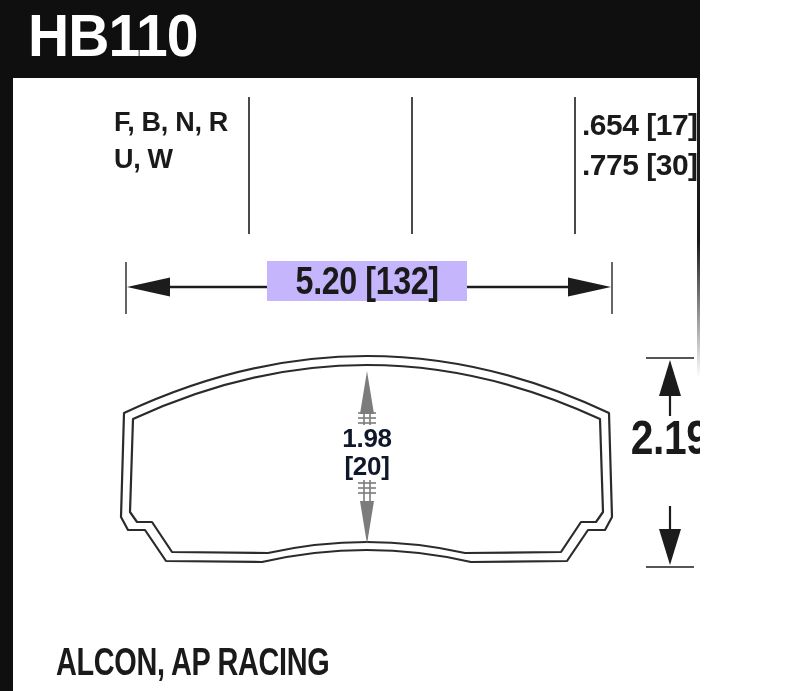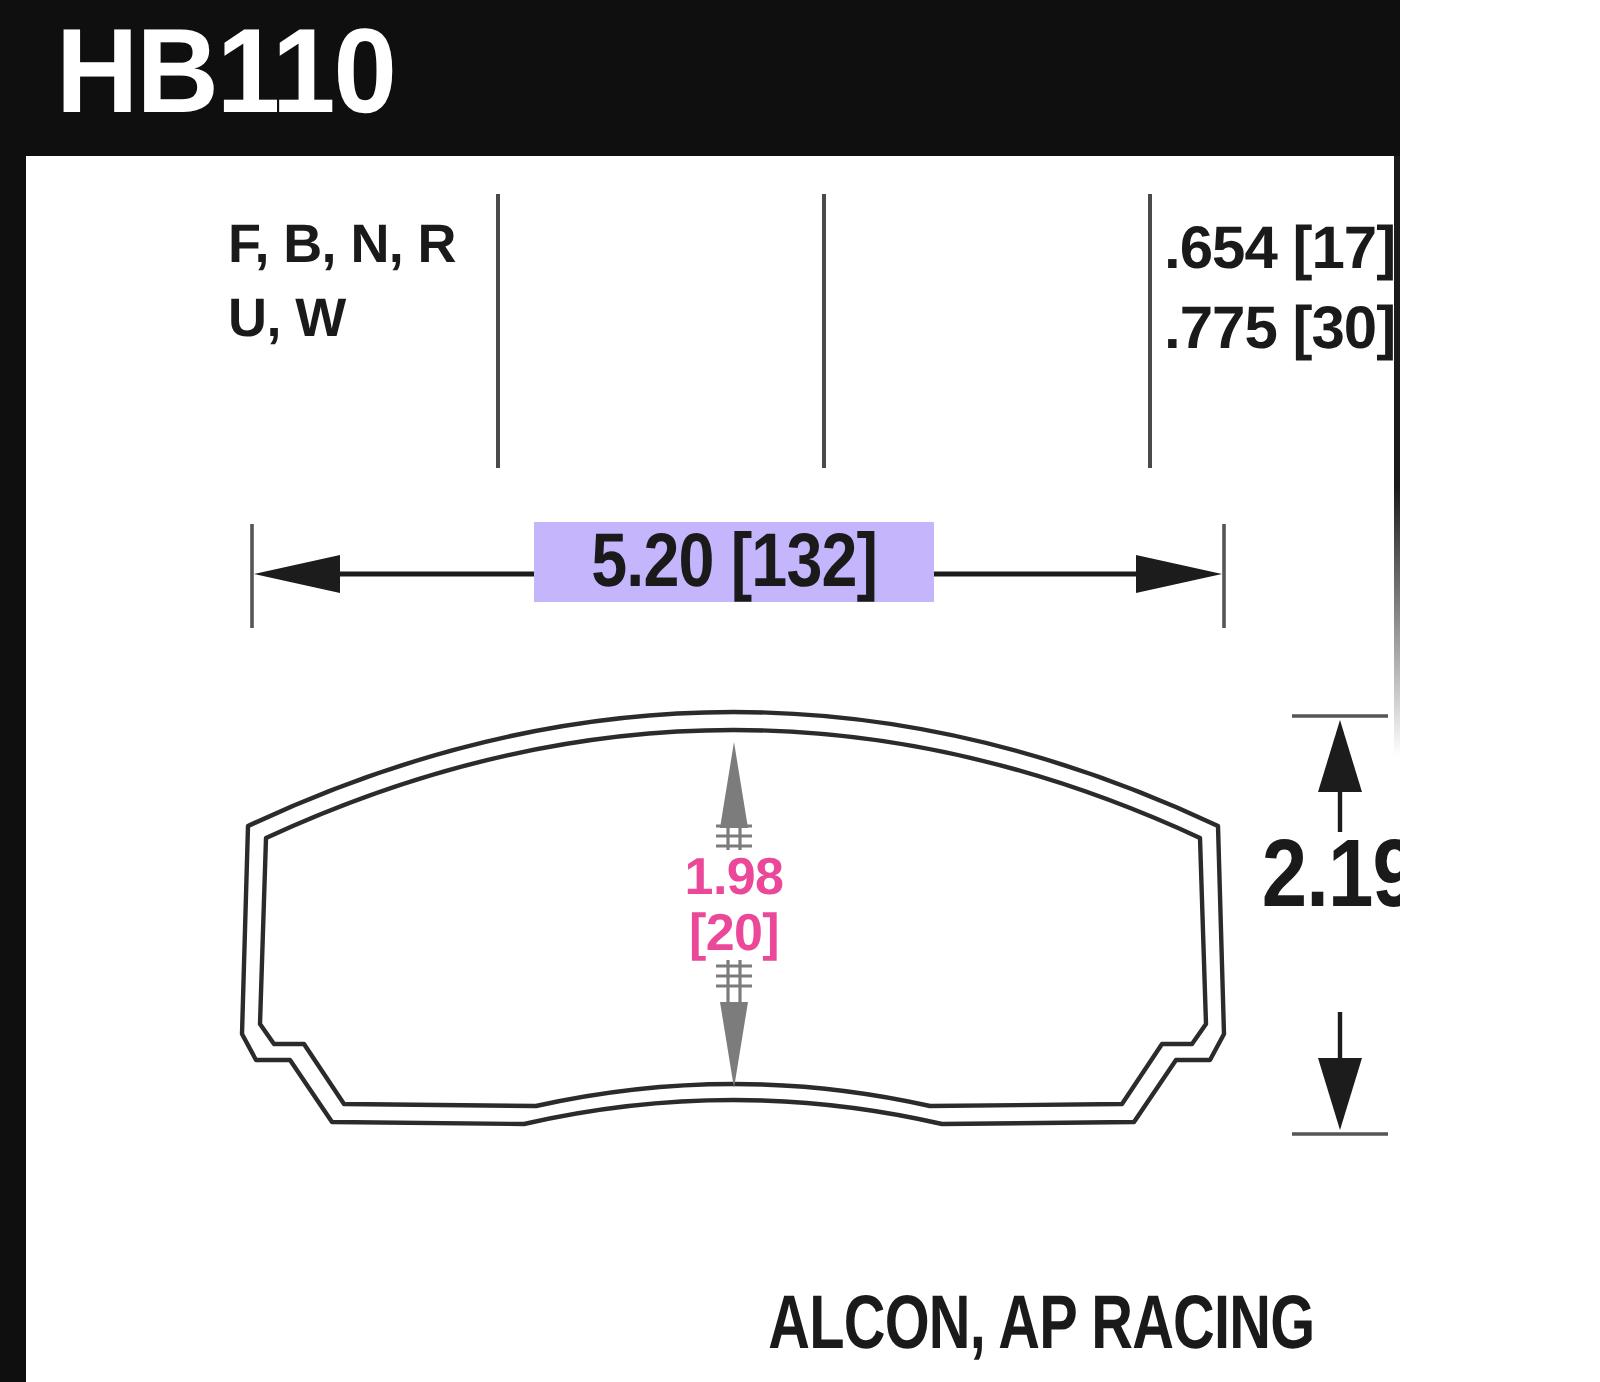--- a/index.html
+++ b/index.html
@@ -20,23 +20,23 @@
   }
   .compounds{left:114px;top:104px;font-size:27px;line-height:37px;font-weight:700;
     letter-spacing:-.3px;white-space:nowrap;}
   .thickness{left:582px;top:105px;font-size:30px;line-height:40px;font-weight:700;
     letter-spacing:-.5px;white-space:nowrap;}
   
   .dim-label{font-weight:700;white-space:nowrap;text-align:center;}
   .width-label{left:267px;top:261px;width:200px;height:40px;line-height:40px;
     font-size:38px;background:#c4b5fd;letter-spacing:-.5px;}
   .height-val{left:610px;width:120px;font-size:48px;line-height:36px;letter-spacing:-.5px;}
-  .center-val{left:307px;width:120px;font-size:26px;line-height:26px;color:#ec4899;letter-spacing:-.3px;}
+  .center-val{left:307px;width:120px;font-size:26px;line-height:26px;color:#0f172a;letter-spacing:-.3px;}
   .cond{display:inline-block;transform:scaleX(.85);transform-origin:center center;}
-  .footer{left:13px;right:0;top:642px;text-align:right;font-size:38px;line-height:40px;
+  .footer{left:13px;right:0;top:642px;text-align:left;font-size:38px;line-height:40px;
     font-weight:700;}
   .footer .cond{transform:scaleX(.76);letter-spacing:-.5px;}
   svg.lineart{left:0;top:0;width:800px;height:691px;}
   .txt-layer{z-index:2;}
   svg.lineart{z-index:1;}
 </style>
 </head>
 <body>
 
 <div class="page">

